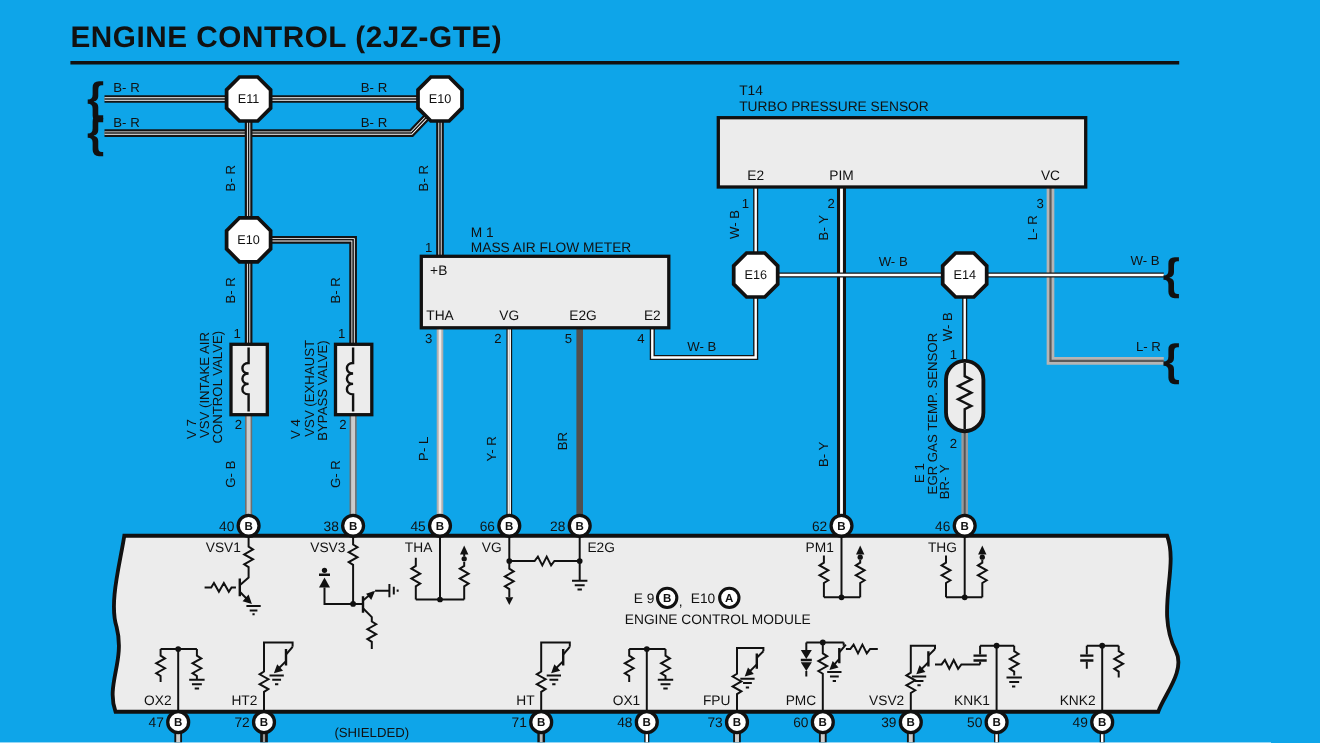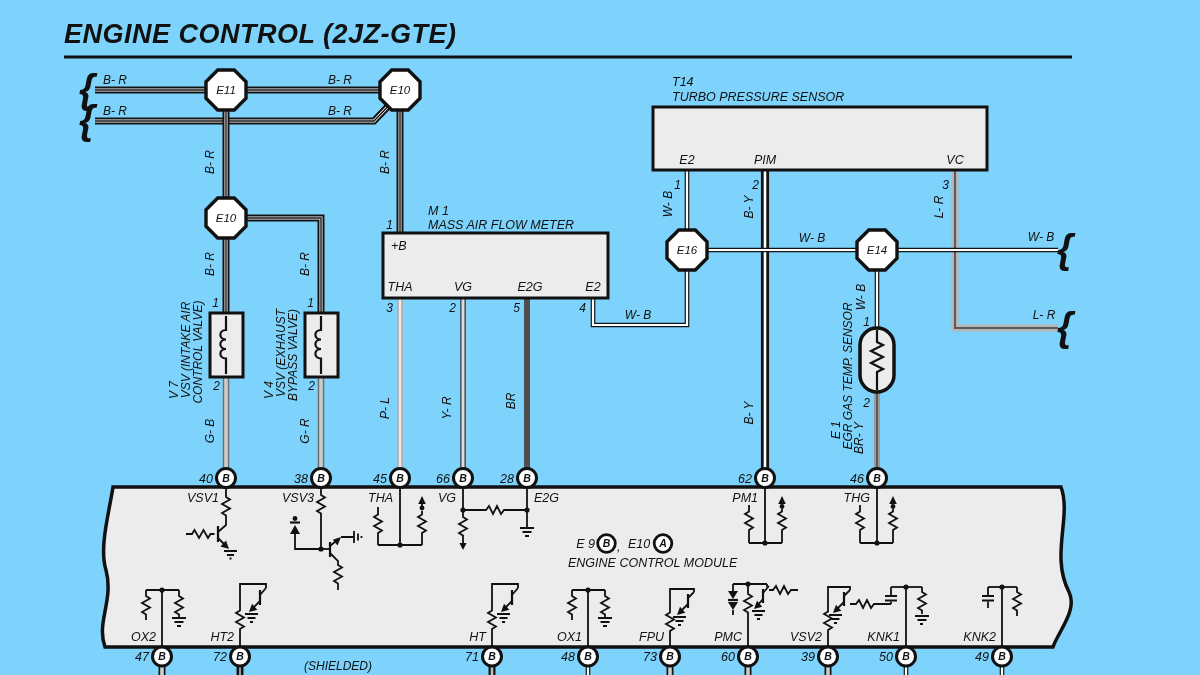--- a/index.html
+++ b/index.html
@@ -1,16 +1,16 @@
 <!DOCTYPE html>
 <html><head>
 <meta charset="utf-8">
 <style>
   html,body{margin:0;padding:0;background:#fff;}
-  #stage{position:relative;width:1200px;height:675px;background:#7dd3fc;overflow:hidden;font-style:italic;}
+  #stage{position:relative;width:1200px;height:675px;background:#0ea5e9;overflow:hidden;}
   svg{position:absolute;left:0;top:0;}
   text{font-family:"Liberation Sans","DejaVu Sans",sans-serif;fill:#111;}
   .title{font-size:27px;font-weight:bold;letter-spacing:.5px;}
   .t12{font-size:12px;}
   .t11{font-size:11.5px;}
   .t13{font-size:12.5px;}
   .pinletter{font-size:10.5px;font-weight:bold;}
   .brace{font-size:40px;font-weight:bold;}
   
   .bk7{stroke:#141414;stroke-width:7;fill:none;}

